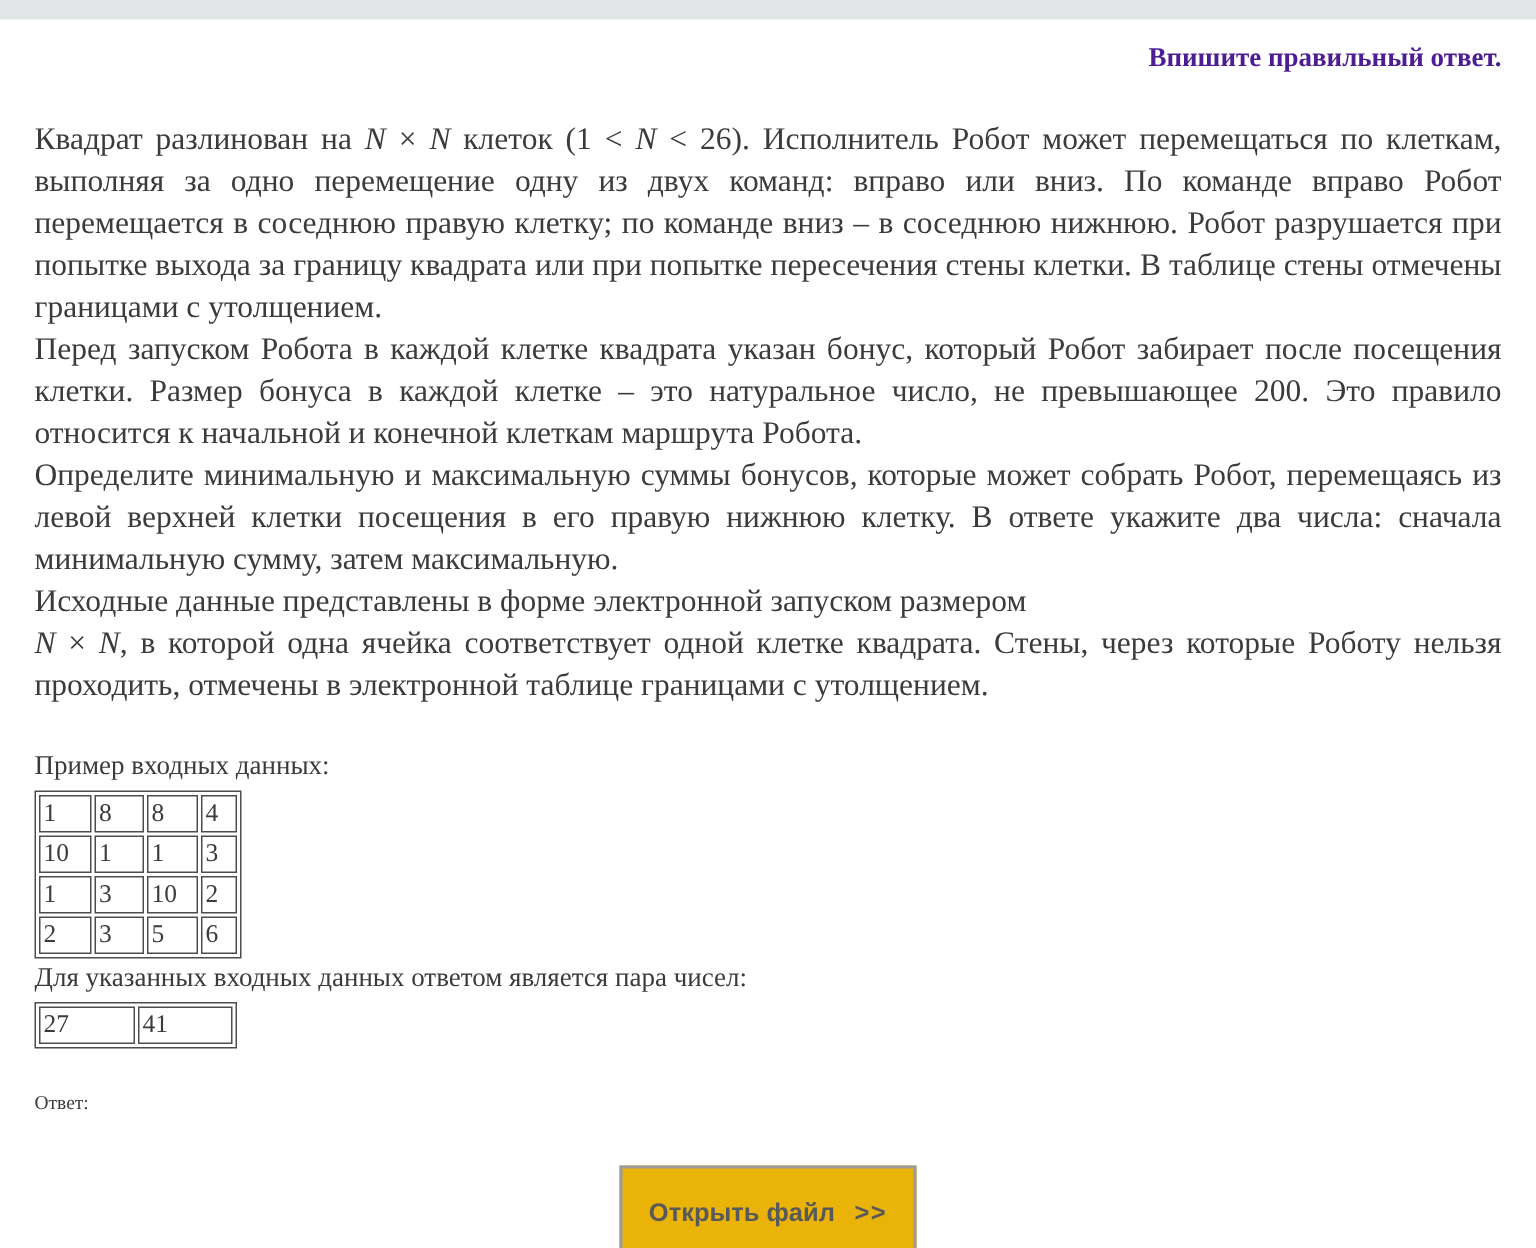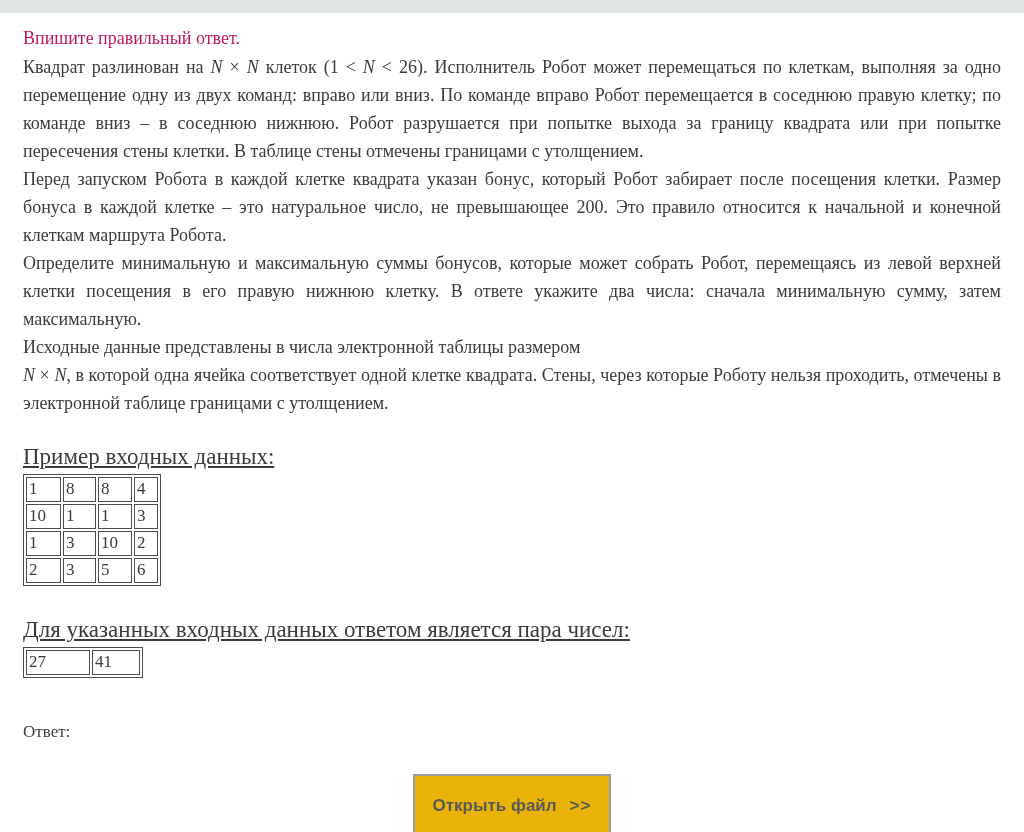--- a/index.html
+++ b/index.html
@@ -14,63 +14,63 @@
     width: 100%; height: 13px;
     background: #e1e5e6;
   }
   .content {
     padding: 0 23px;
   }
   h1.page-title {
     margin-top: 15px;
     font-size: 18px;
     line-height: 21px;
-    font-weight: normal;
-    color: #be185d;
+    font-weight: bold;
+    color: #4c1d95;
+    text-align: right;
   }
   .task {
-    margin-top: 4px;
-    font-size: 18px;
+    margin-top: 29px;
+    font-size: 21px;
     line-height: 28px;
   }
   .task p {
     text-align: justify;
   }
   .task .var { font-style: italic; }
   .caption {
-    font-size: 23px;
+    font-size: 18px;
     line-height: 24px;
-    text-decoration: underline;
   }
   .example-caption { margin-top: 28px; }
-  .pair-caption { margin-top: 32px; }
+  .pair-caption { }
   table.grid {
     border-collapse: separate;
     border-spacing: 2px;
     border: 1px solid #4d4d4d;
     margin-top: 5px;
     background: #ffffff;
   }
   table.grid td {
     border: 1px solid #4d4d4d;
     font-size: 17px;
     line-height: 20px;
     padding: 1px 2px 2px 2px;
     vertical-align: top;
     height: 21px;
   }
   table.example td:nth-child(1) { width: 35px; }
   table.example td:nth-child(2) { width: 33px; }
   table.example td:nth-child(3) { width: 34px; }
   table.example td:nth-child(4) { width: 24px; }
   table.pair td:nth-child(1) { width: 64px; }
-  table.pair td:nth-child(2) { width: 48px; font-family: Liberation Serif, serif; }
+  table.pair td:nth-child(2) { width: 63px; font-family: Liberation Serif, serif; }
   .answer-label {
-    margin-top: 42px;
-    font-size: 17px;
+    margin-top: 24px;
+    font-size: 13px;
     line-height: 24px;
   }
   .button-row {
     margin-top: 30px;
     text-align: center;
   }
   button.open-file {
     display: inline-block;
     width: 198px; height: 63px;
     background: #eab308;
@@ -103,21 +103,21 @@
 <div class="topbar"></div>
 
 <div class="content">
 
   <h1 class="page-title">Впишите правильный ответ.</h1>
 
   <div class="task">
     <p><span>Квадрат разлинован на </span><span class="var">N</span><span> × </span><span class="var">N</span><span> клеток (1 &lt; </span><span class="var">N</span><span> &lt; 26). Исполнитель Робот может перемещаться по клеткам, выполняя за одно перемещение одну из двух команд: вправо или вниз. По команде вправо Робот перемещается в соседнюю правую клетку; по команде вниз – в соседнюю нижнюю. Робот разрушается при попытке выхода за границу квадрата или при попытке пересечения стены клетки. В таблице стены отмечены границами с утолщением.</span></p>
     <p>Перед запуском Робота в каждой клетке квадрата указан бонус, который Робот забирает после посещения клетки. Размер бонуса в каждой клетке – это натуральное число, не превышающее 200. Это правило относится к начальной и конечной клеткам маршрута Робота.</p>
     <p>Определите минимальную и максимальную суммы бонусов, которые может собрать Робот, перемещаясь из левой верхней клетки посещения в его правую нижнюю клетку. В ответе укажите два числа: сначала минимальную сумму, затем максимальную.</p>
-    <p>Исходные данные представлены в числа электронной таблицы размером</p>
+    <p>Исходные данные представлены в форме электронной запуском размером</p>
     <p><span class="var">N</span><span> × </span><span class="var">N</span><span>, в которой одна ячейка соответствует одной клетке квадрата. Стены, через которые Роботу нельзя проходить, отмечены в электронной таблице границами с утолщением.</span></p>
   </div>
 
   <div class="caption example-caption">Пример входных данных:</div>
 
   <table class="grid example">
     <tbody>
         <tr>
       <td>1</td>
       <td>8</td>

